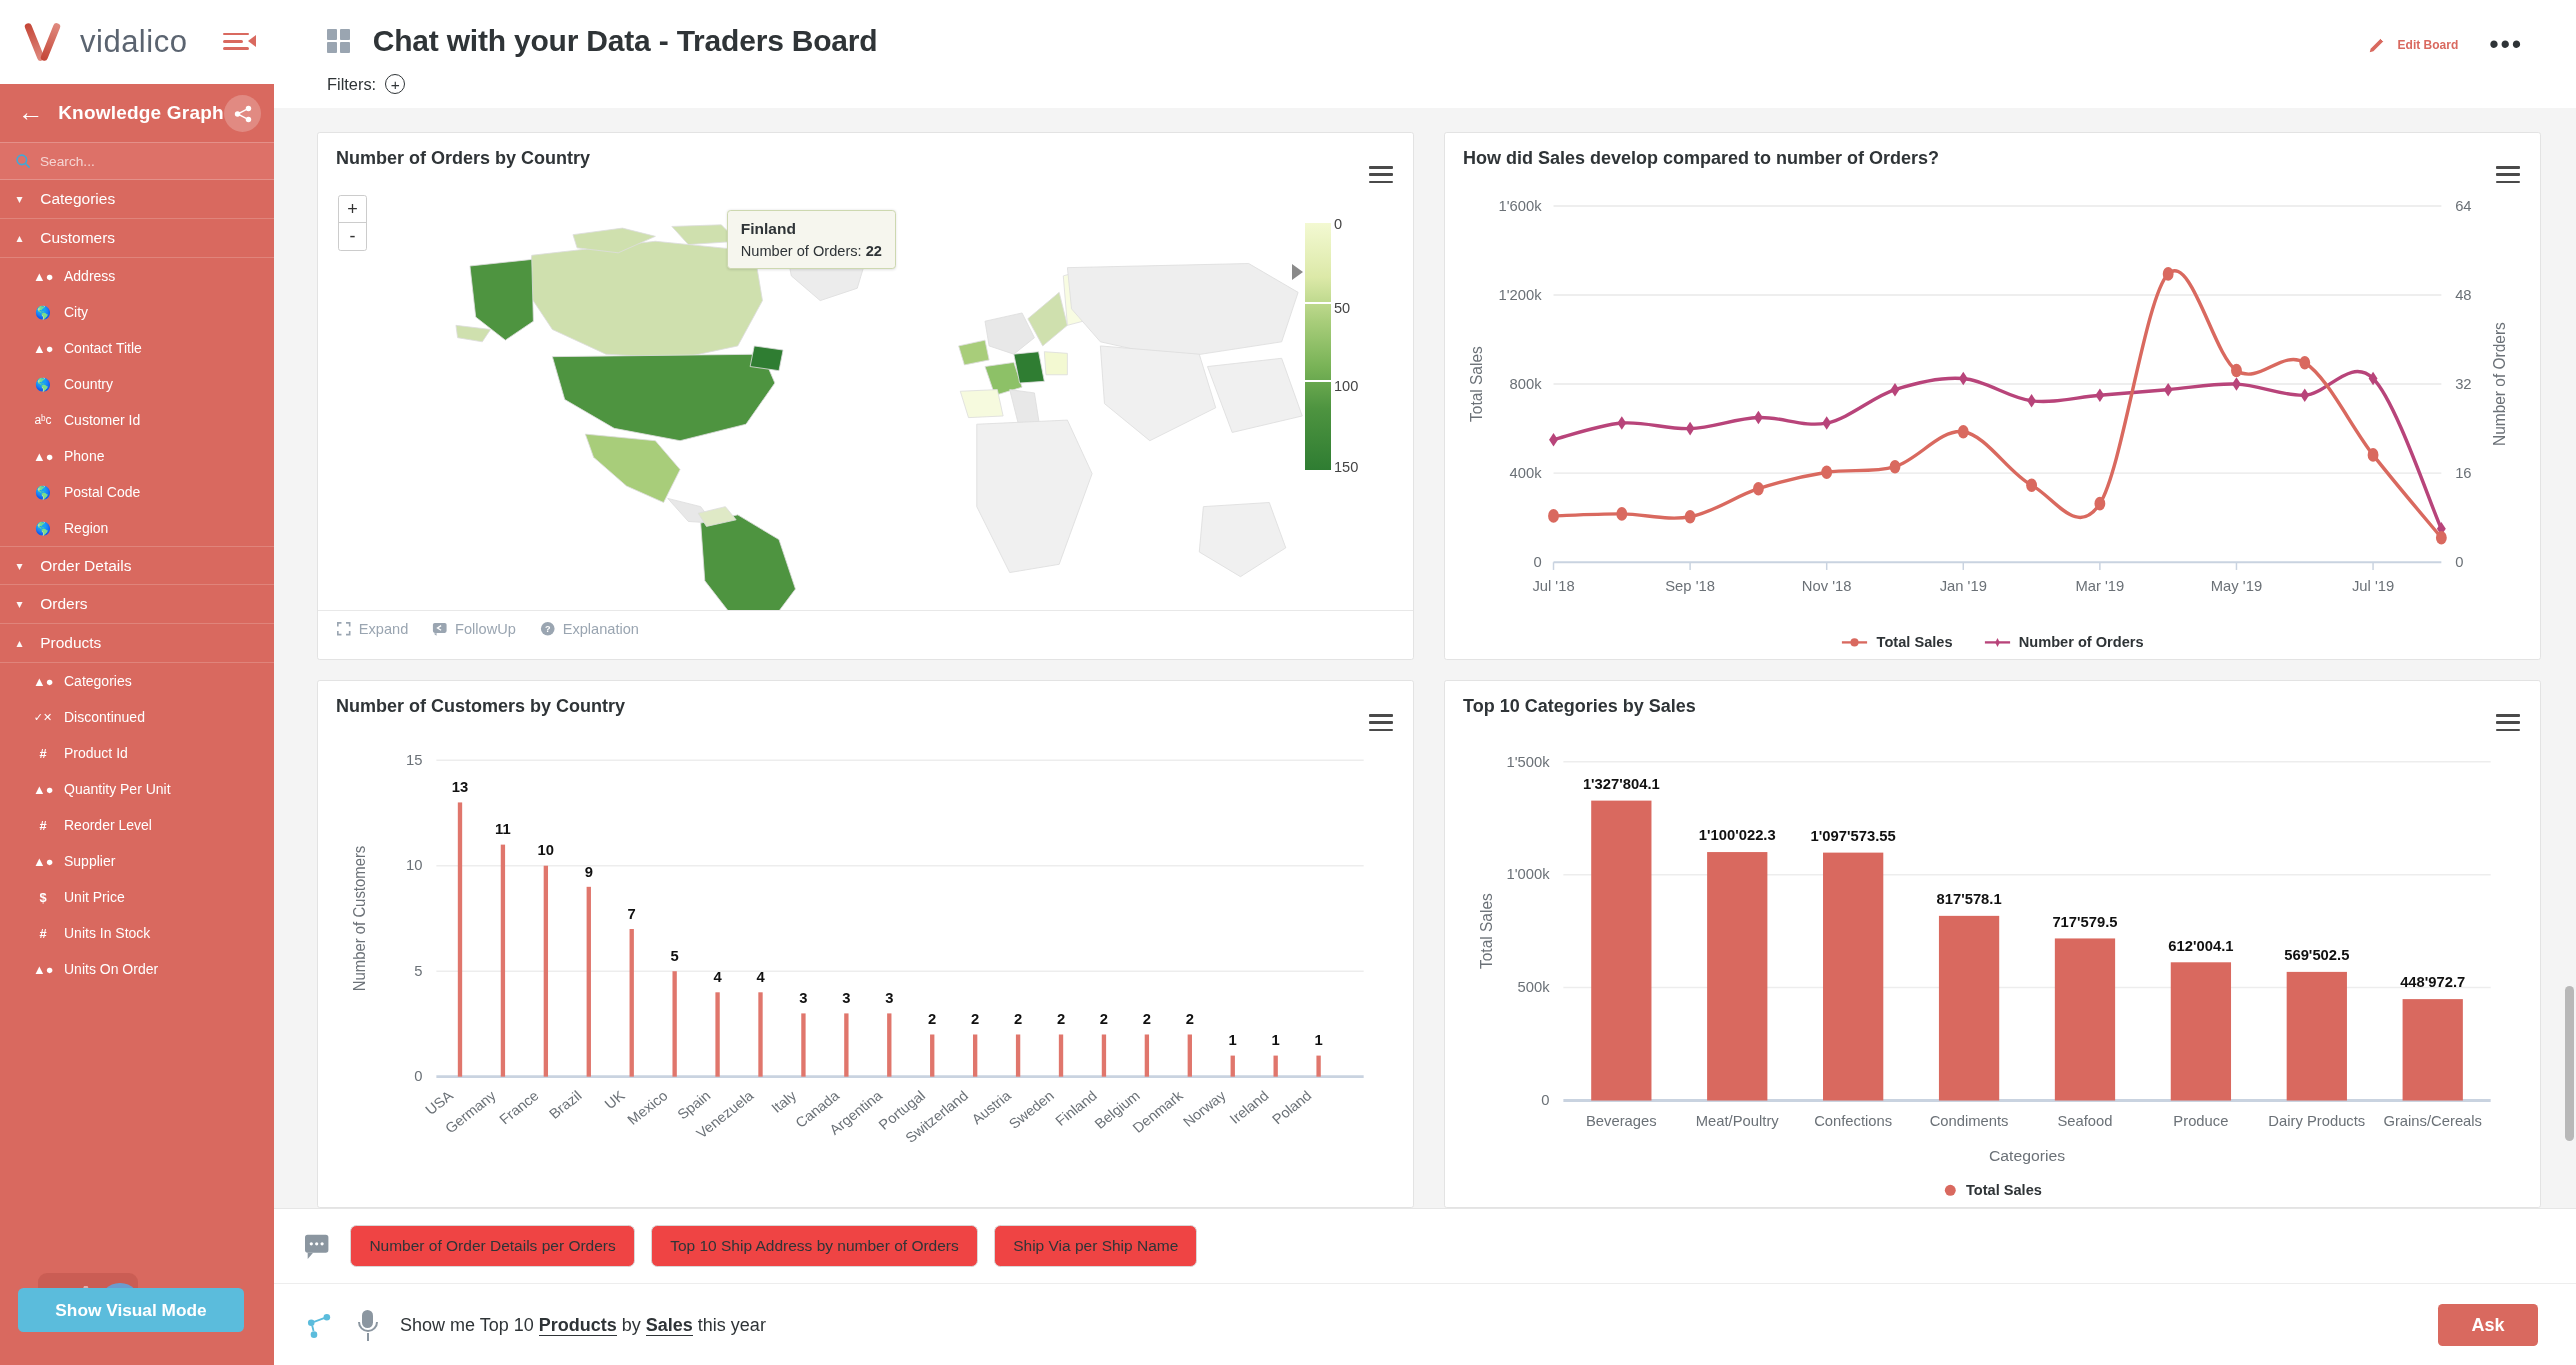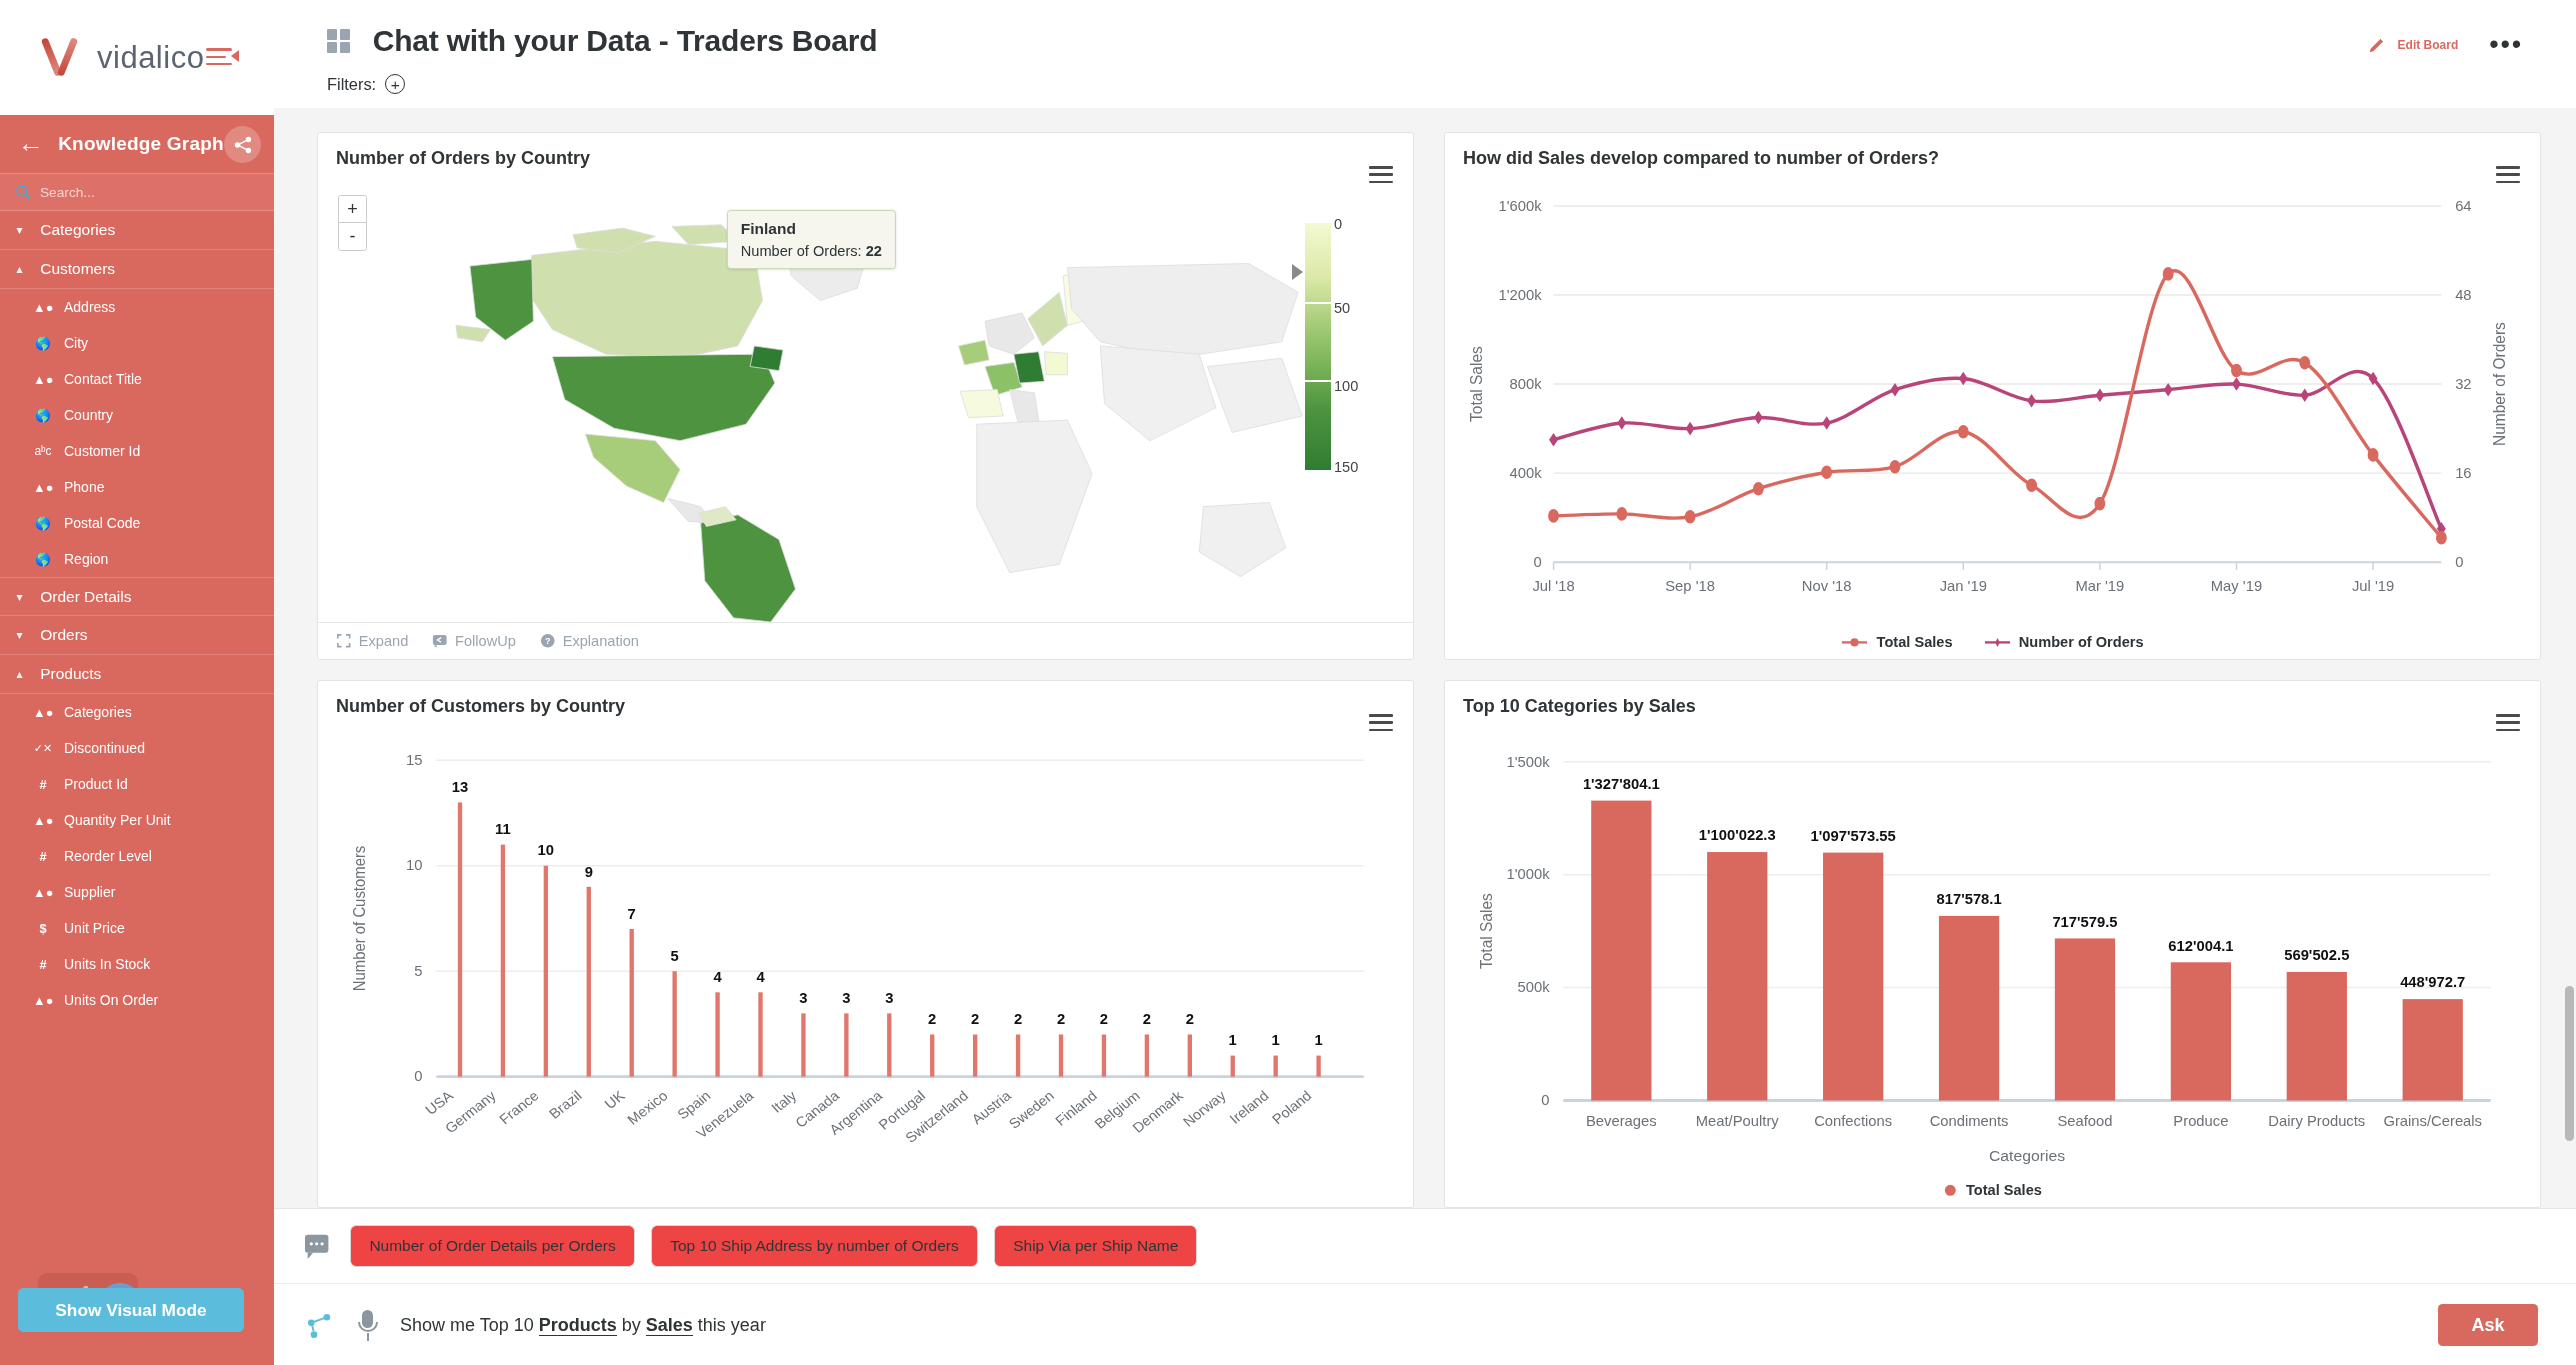--- a/index.html
+++ b/index.html
@@ -11,22 +11,22 @@
     -webkit-font-smoothing: antialiased;
   }
   .app { position: relative; width: 2576px; height: 1365px; display: flex; }
 
   
   .sidebar {
     width: 274px; height: 1365px; background: #d9695f; position: relative;
     flex: 0 0 274px; overflow: hidden;
   }
   .brand {
-    height: 115px; background: #fff; display: flex; align-items: center;
-    padding: 0 37px; justify-content: space-between;
+    height: 84px; background: #fff; display: flex; align-items: center;
+    padding: 0 20px; justify-content: space-between;
   }
   .brand-left { display: flex; align-items: center; gap: 11px; }
   .logo-v { width: 49px; height: 44px; position: relative; }
   .logo-v .s1, .logo-v .s2 {
     position: absolute; width: 7.3px; height: 40px; border-radius: 3.7px; top: 1.8px;
   }
   .logo-v .s1 { left: 11px; transform: rotate(-22deg);
     background: linear-gradient(180deg,#c44536,#e08b80); }
   .logo-v .s2 { left: 27px; transform: rotate(22deg);
     background: linear-gradient(180deg,#e08b80,#c44536); }
@@ -166,21 +166,21 @@
   }
   .legend-bar .sep { position:absolute; left:0; width:25.6px; height:1.8px; background:#fff; }
   .legend-arrow {
     position: absolute; right: 110px; top: 87px; width: 0; height: 0;
     border-top: 8.2px solid transparent; border-bottom: 8.2px solid transparent;
     border-left: 11px solid #8a8a8a; z-index: 6;
   }
   .legend-ticks { position: absolute; right: 37px; top: 35px; height: 265px; width: 42px; z-index: 5; }
   .legend-ticks span { position: absolute; font-size: 14.6px; color: #444; }
   .map-footer {
-    position: absolute; left: 0; right: 0; bottom: 0; height: 37px;
+    position: absolute; left: 0; right: 0; bottom: 12px; height: 37px;
     border-top: 0.9px solid #e8e8e8; display: flex; align-items: center; gap: 24px;
     padding: 0 18px; background: #fff;
   }
   .mf-item { display: flex; align-items: center; gap: 7.3px; color: #9aa5b1; font-size: 14.6px; cursor: pointer; }
 
   
   .chart-area { position: absolute; left: 0; right: 0; top: 42px; bottom: 0; }
   svg { display: block; }
   .legend-row {
     position: absolute; left: 0; right: 0; bottom: 9px; display: flex;

